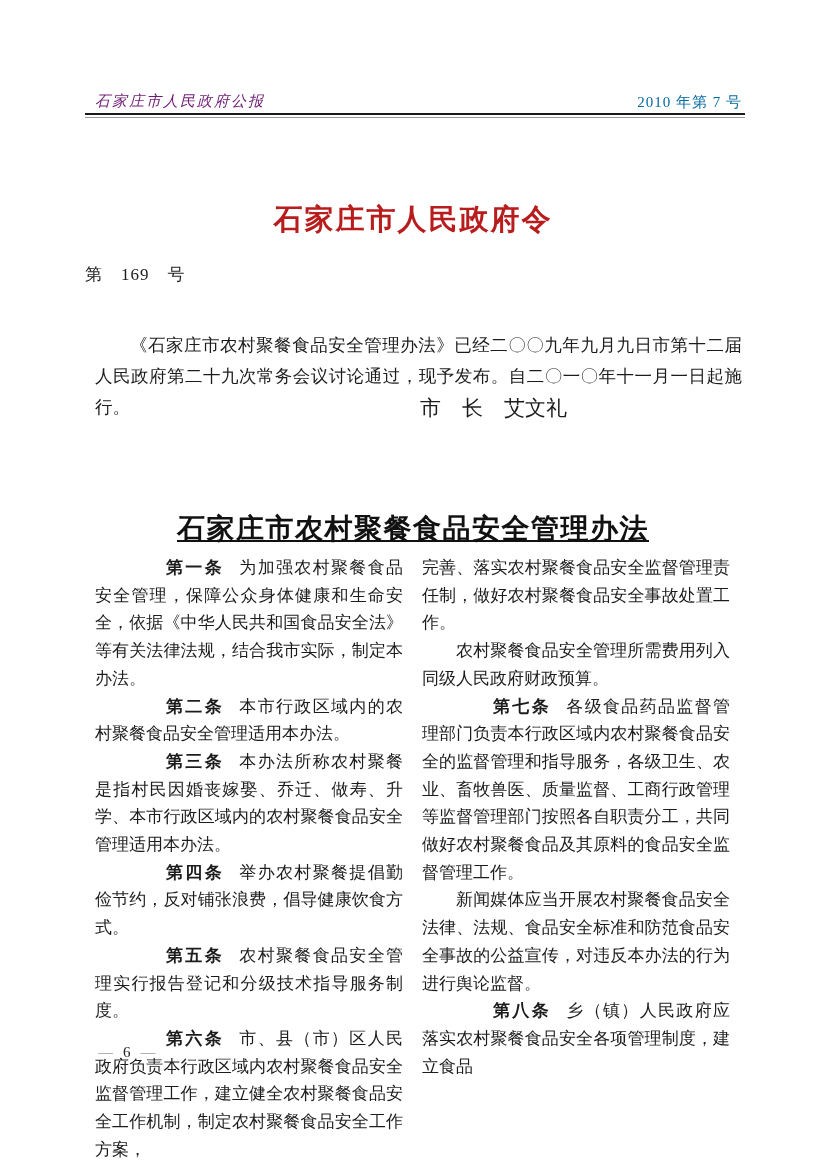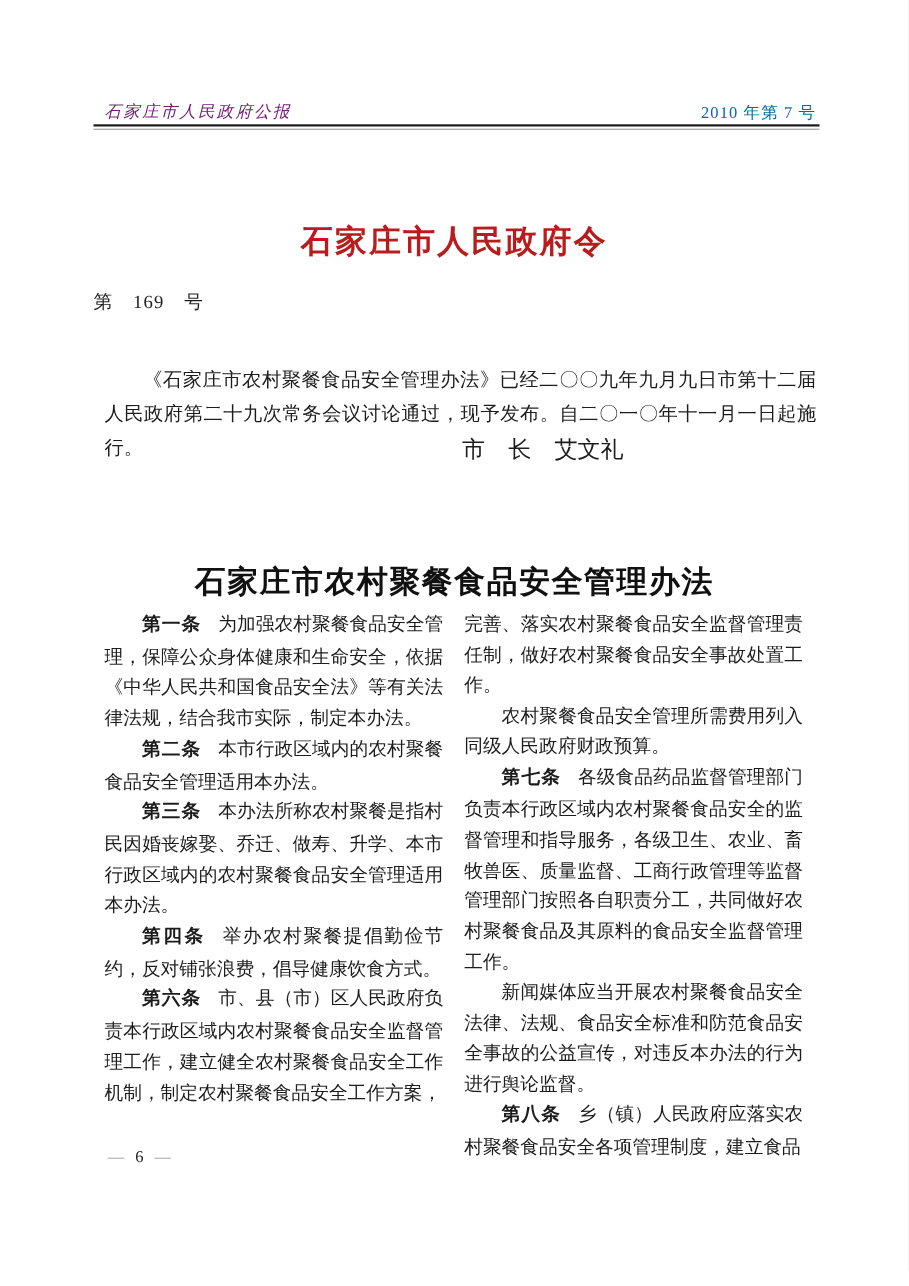--- a/index.html
+++ b/index.html
@@ -48,38 +48,40 @@
   }
   .signature{
     position:absolute;left:420px;top:394px;width:300px;
     text-align:left;font-size:21px;line-height:28px;
   }
   
   .regulation-title{
     position:absolute;left:85px;right:85px;top:487px;
     text-align:center;font-size:28px;font-weight:700;letter-spacing:1.5px;
     color:#111;
+    text-decoration:underline;
   }
   .columns{
     position:absolute;left:95px;top:554px;width:635px;
     display:flex;gap:19px;
   }
   .column{
     width:308px;
     font-size:17px;line-height:27.7px;
     text-align:justify;text-justify:inter-ideograph;
     word-break:break-all;
   }
   .column p{margin:0;}
   .column p.indent{text-indent:2em;}
   .article-label{
-    font-family:Liberation Mono, monospace;
+    font-family:Liberation Serif, serif;
     font-weight:700;
     margin-right:0.9em;
     letter-spacing:1px;
+    margin-left:37px;
   }
   
   .page-number{
     position:absolute;left:90px;top:1044px;
     font-size:15px;letter-spacing:2px;
   }
   .page-number .dash{color:#9a9a9a;margin:0 8px;}
   .page-number .num{color:#222;}
 </style>
 </head>
@@ -100,20 +102,21 @@
   </div>
 
   <h2 class="regulation-title">石家庄市农村聚餐食品安全管理办法</h2>
 
   <div class="columns">
     <div class="column" id="left-column">
         <p class="indent"><span class="article-label">第一条</span><span>为加强农村聚餐食品安全管理，保障公众身体健康和生命安全，依据《中华人民共和国食品安全法》等有关法律法规，结合我市实际，制定本办法。</span></p>
         <p class="indent"><span class="article-label">第二条</span><span>本市行政区域内的农村聚餐食品安全管理适用本办法。</span></p>
         <p class="indent"><span class="article-label">第三条</span><span>本办法所称农村聚餐是指村民因婚丧嫁娶、乔迁、做寿、升学、本市行政区域内的农村聚餐食品安全管理适用本办法。</span></p>
         <p class="indent"><span class="article-label">第四条</span><span>举办农村聚餐提倡勤俭节约，反对铺张浪费，倡导健康饮食方式。</span></p>
+        <p class="indent"><span class="article-label">第五条</span><span>农村聚餐食品安全管理实行报告登记和分级技术指导服务制度。</span></p>
         <p class="indent"><span class="article-label">第六条</span><span>市、县（市）区人民政府负责本行政区域内农村聚餐食品安全监督管理工作，建立健全农村聚餐食品安全工作机制，制定农村聚餐食品安全工作方案，</span></p>
       </div>
     <div class="column" id="right-column">
         <p class=""><span>完善、落实农村聚餐食品安全监督管理责任制，做好农村聚餐食品安全事故处置工作。</span></p>
         <p class="indent"><span>农村聚餐食品安全管理所需费用列入同级人民政府财政预算。</span></p>
         <p class="indent"><span class="article-label">第七条</span><span>各级食品药品监督管理部门负责本行政区域内农村聚餐食品安全的监督管理和指导服务，各级卫生、农业、畜牧兽医、质量监督、工商行政管理等监督管理部门按照各自职责分工，共同做好农村聚餐食品及其原料的食品安全监督管理工作。</span></p>
         <p class="indent"><span>新闻媒体应当开展农村聚餐食品安全法律、法规、食品安全标准和防范食品安全事故的公益宣传，对违反本办法的行为进行舆论监督。</span></p>
         <p class="indent"><span class="article-label">第八条</span><span>乡（镇）人民政府应落实农村聚餐食品安全各项管理制度，建立食品</span></p>
       </div>
   </div>

